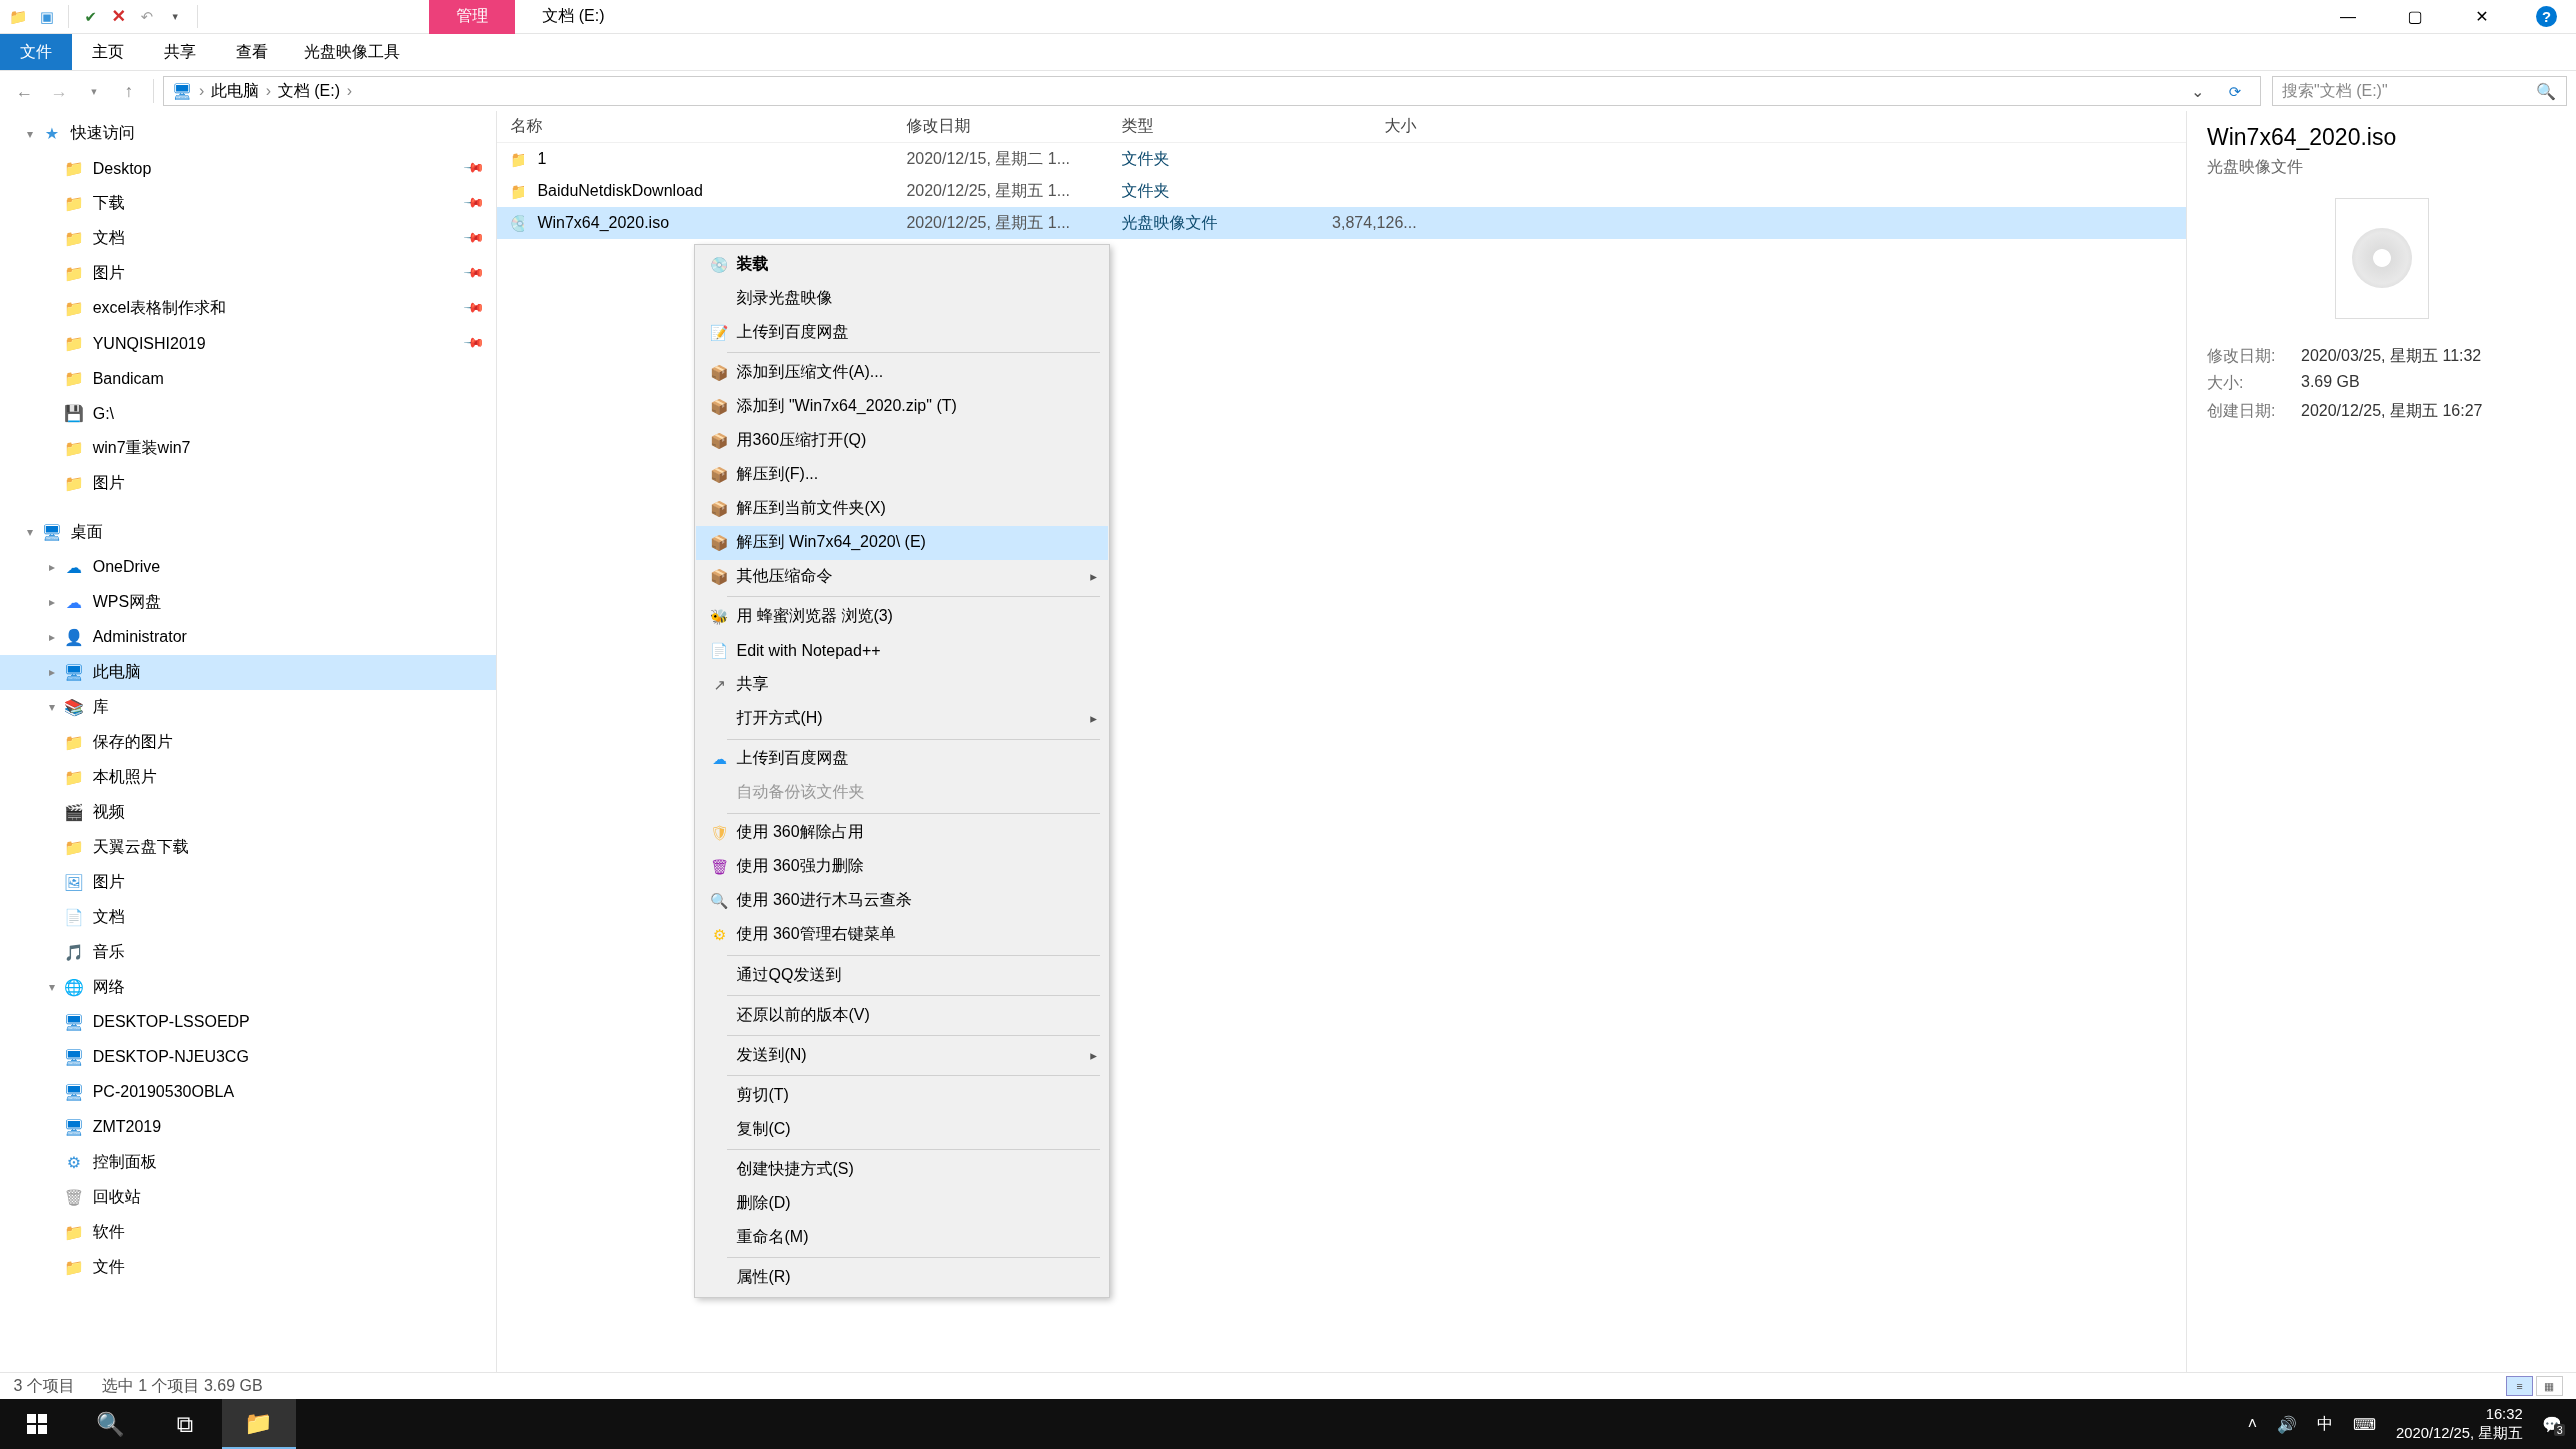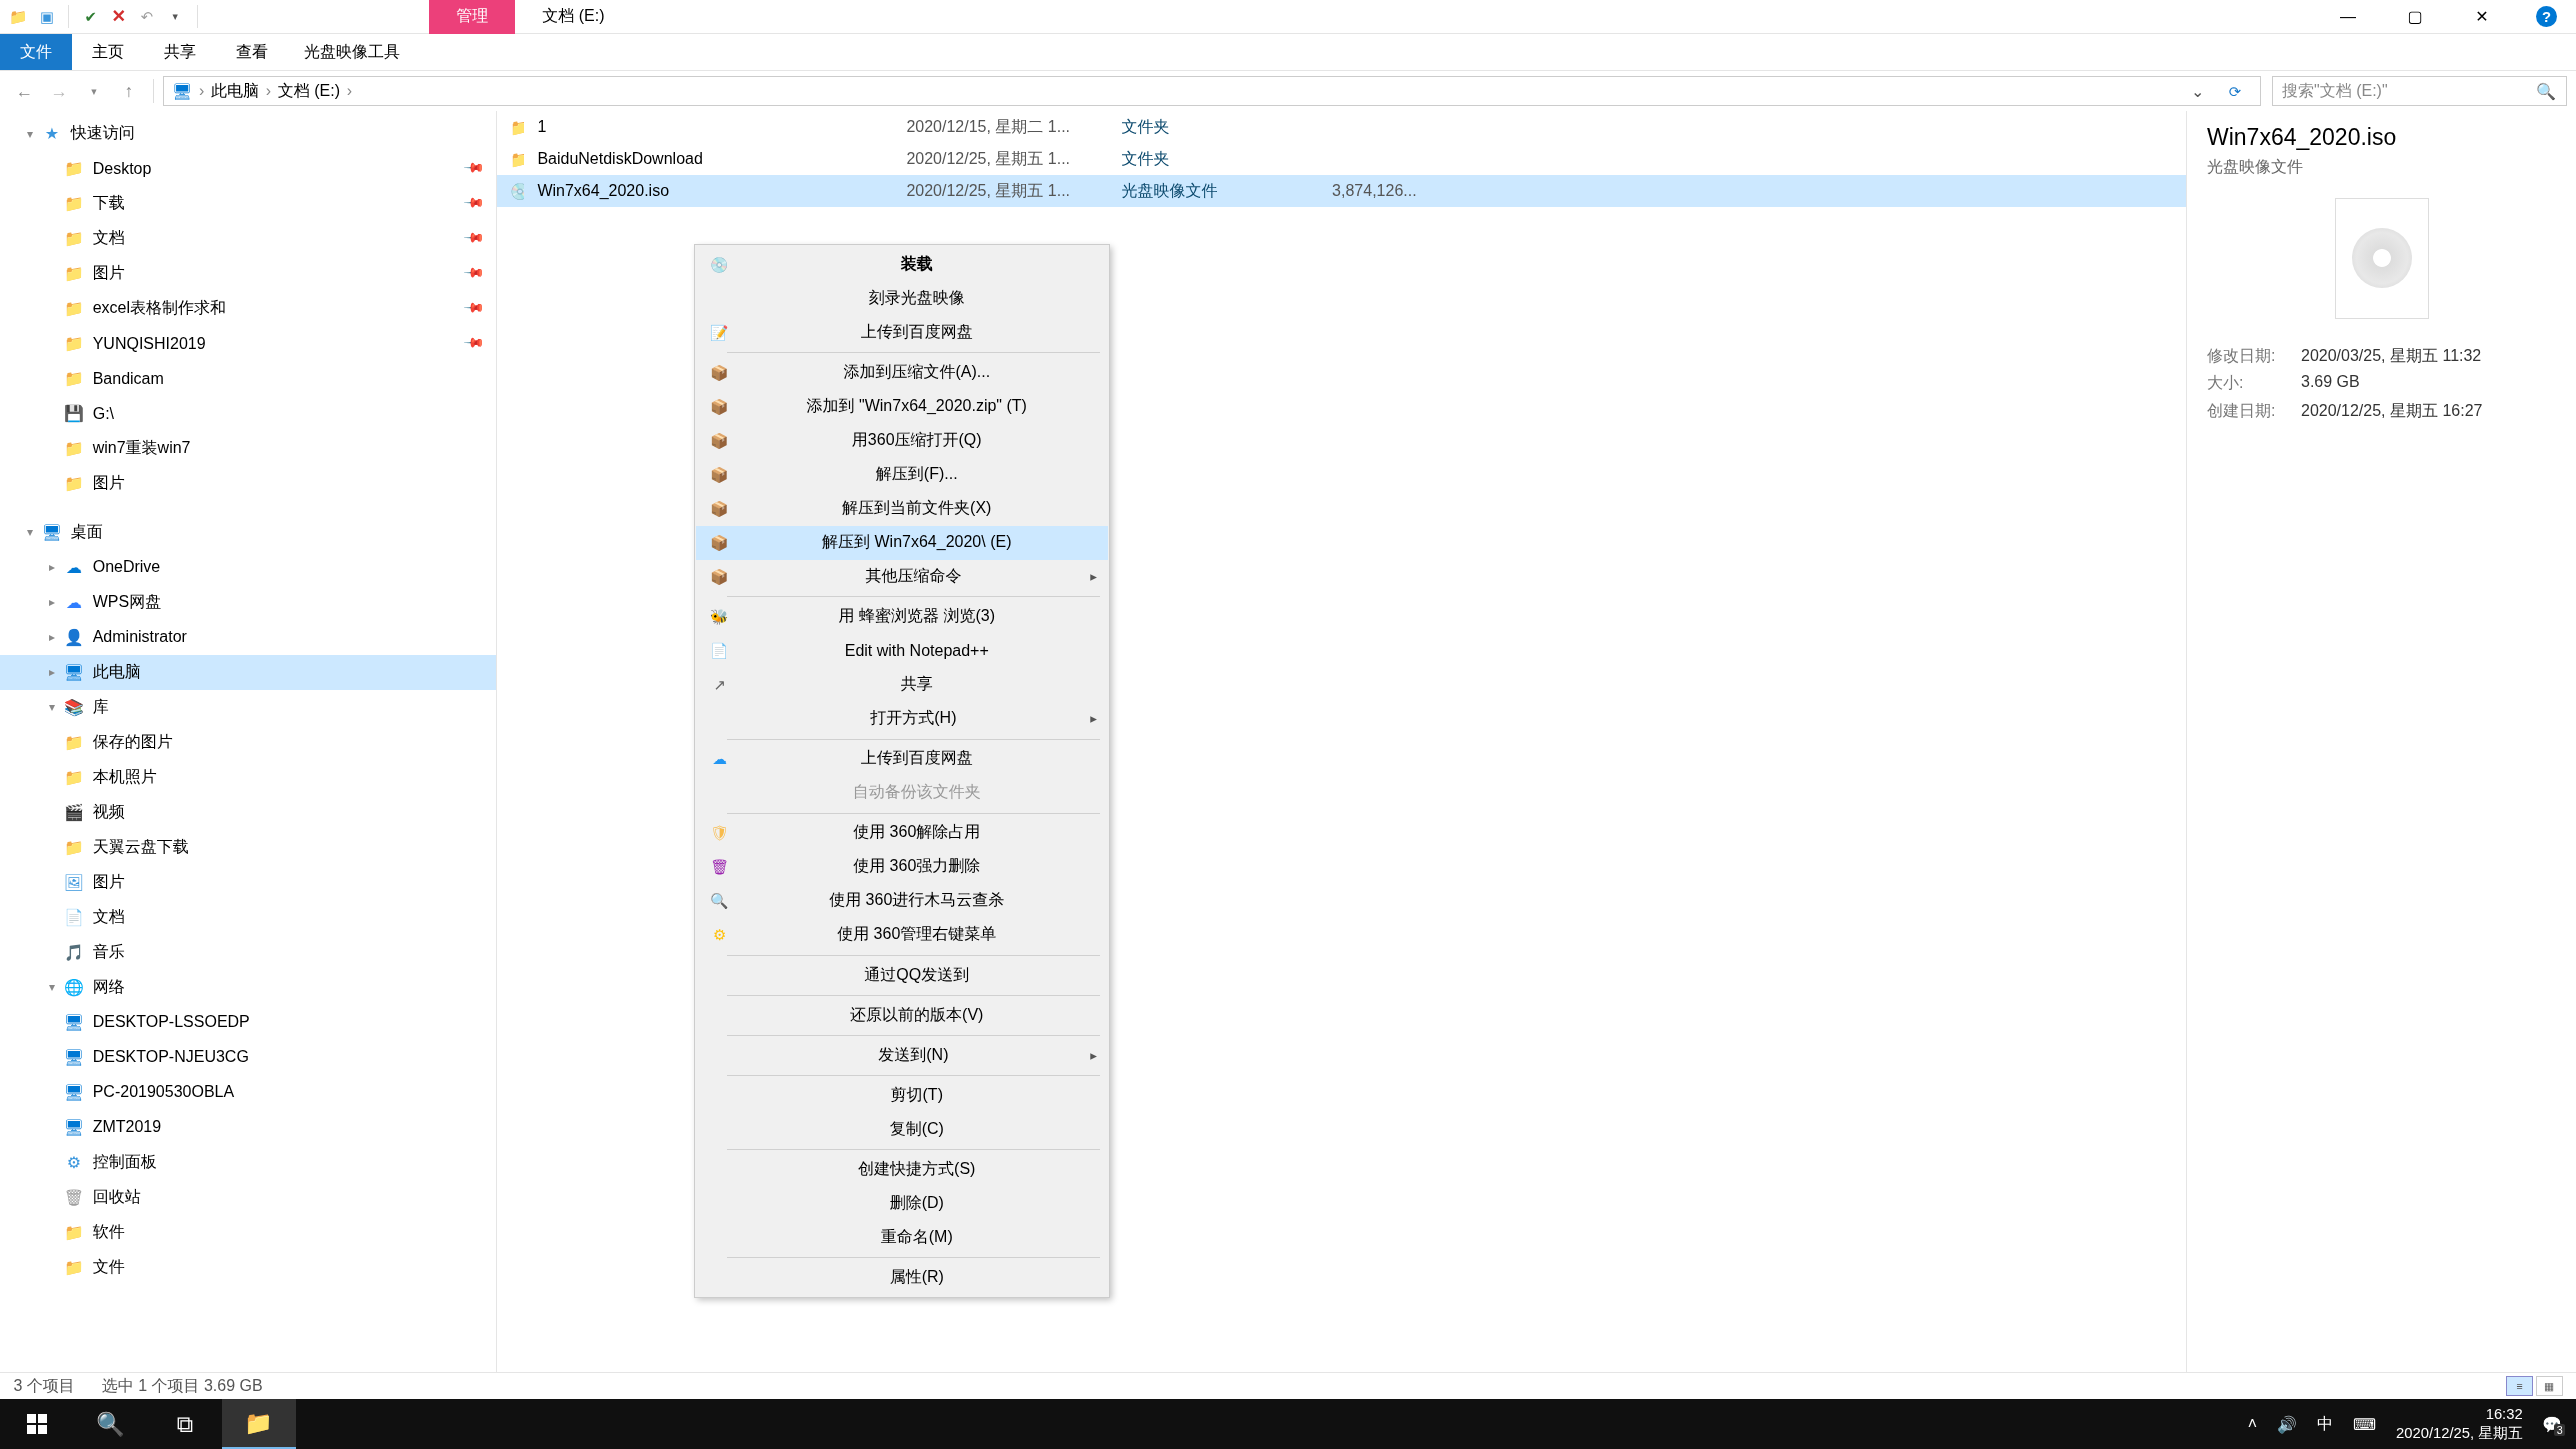--- a/index.html
+++ b/index.html
@@ -57,21 +57,21 @@
 .file-row.sel { background: #cce8ff; }
 .file-row > div { padding: 0 13.4px; overflow: hidden; text-overflow: ellipsis; white-space: nowrap; }
 .f-ico { width: 27px; padding: 0 6.7px 0 13.4px !important; display: flex; align-items: center; }
 .f-name { width: 369px; } .f-date { width: 215px; color: #555; } .f-type { width: 188px; color: #0c4a6e; } .f-size { width: 134px; text-align: right; color: #555; }
 
 .ctx-menu { position: absolute; left: 694px; top: 244px; width: 416px; background: #f0f0f0; border: 0.7px solid #ccc; box-shadow: 2.7px 2.7px 6.7px rgba(0,0,0,.25); z-index: 100; padding: 2.7px 1.3px; }
 .ctx-item { height: 34px; display: flex; align-items: center; font-size: 16px; color: #000; padding: 0 10.7px; }
 .ctx-item.hl { background: #cce8ff; }
 .ctx-item.dis { color: #999; }
 .ctx-ico { width: 25.5px; display: flex; align-items: center; justify-content: center; font-size: 14.8px; }
-.ctx-label { flex: 1; padding-left: 4px; text-align: center; }
+.ctx-label { flex: 1; padding-left: 4px; }
 .ctx-arrow { color: #555; font-size: 13.4px; }
 .ctx-sep { height: 0.7px; background: #d0d0d0; margin: 2.7px 8px 2.7px 31px; }
 
 .preview { width: 389px; padding: 13.4px 20px; }
 .pv-title { font-size: 23px; font-weight: 400; color: #000; margin-bottom: 5.4px; }
 .pv-type { font-size: 16px; color: #666; margin-bottom: 20px; }
 .pv-thumb { width: 94px; height: 121px; border: 0.7px solid #ddd; margin: 0 auto 27px; display: flex; align-items: center; justify-content: center; }
 .disc { width: 60px; height: 60px; border-radius: 50%; background: radial-gradient(circle, #fff 20%, #ddd 22%, #e8e8e8 60%, #d0d0d0); }
 .pv-meta { font-size: 16px; color: #555; }
 .pv-row { display: flex; margin-bottom: 6.7px; }
@@ -322,20 +322,26 @@
           <span>软件</span>
         </div>
         <div class="tree-item pad1">
           <span class="tree-exp"></span>
           <span class="tree-ico" style="color:#f8bb4b">📁</span>
           <span>文件</span>
         </div>
       </div>
 
     <div class="main">
+      <div class="col-head">
+        <div class="c-name">名称</div>
+        <div class="c-date">修改日期</div>
+        <div class="c-type">类型</div>
+        <div class="c-size">大小</div>
+      </div>
       <div class="file-rows" id="files">
           <div class="file-row">
             <div class="f-ico" style="color:#f8bb4b">📁</div>
             <div class="f-name">1</div>
             <div class="f-date">2020/12/15, 星期二 1...</div>
             <div class="f-type">文件夹</div>
             <div class="f-size"></div>
           </div>
           <div class="file-row">
             <div class="f-ico" style="color:#f8bb4b">📁</div>

